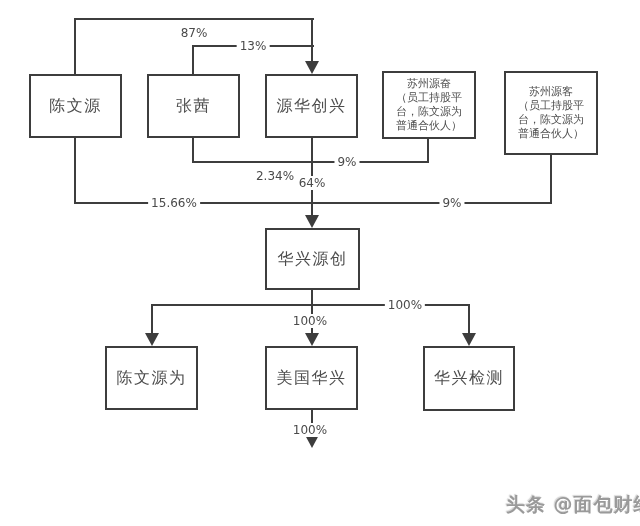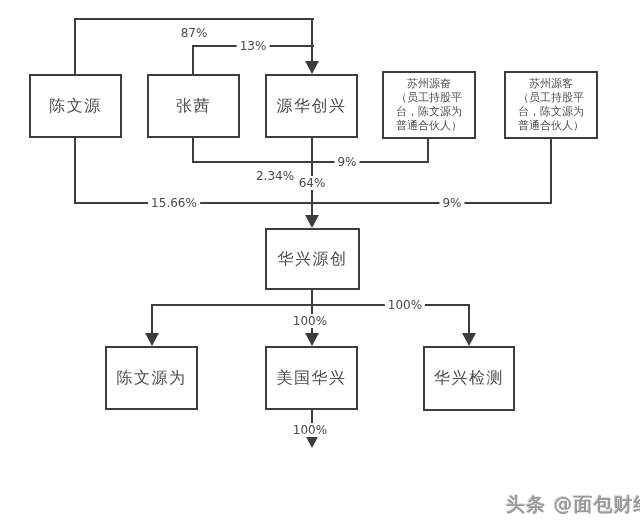--- a/index.html
+++ b/index.html
@@ -121,21 +121,21 @@
     <span>源华创兴</span>
   </div>
 
   <div class="box small" style="left:382px;top:71px;width:94px;height:68px">
     <span class="note-line">苏州源奋</span>
     <span class="note-line">（员工持股平</span>
     <span class="note-line">台，陈文源为</span>
     <span class="note-line">普通合伙人）</span>
   </div>
 
-  <div class="box small" style="left:504px;top:71px;width:94px;height:68px">
+  <div class="box small" style="left:504px;top:71px;width:94px;height:84px">
     <span class="note-line">苏州源客</span>
     <span class="note-line">（员工持股平</span>
     <span class="note-line">台，陈文源为</span>
     <span class="note-line">普通合伙人）</span>
   </div>
 
   <div class="box rounded" style="left:265px;top:228px;width:95px;height:62px">
     <span>华兴源创</span>
   </div>
 

